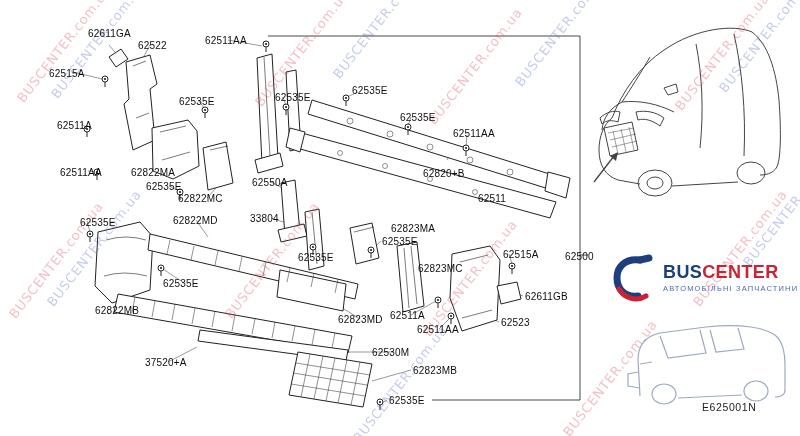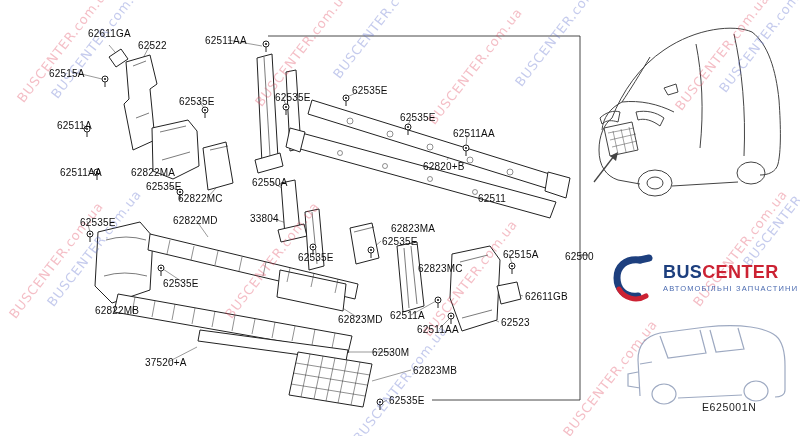--- a/index.html
+++ b/index.html
@@ -199,21 +199,21 @@
     <span class="plabel" style="left:205px;top:35px">62511AA</span>
     <span class="plabel" style="left:49px;top:68px">62515A</span>
     <span class="plabel" style="left:179px;top:96px">62535E</span>
     <span class="plabel" style="left:275px;top:92px">62535E</span>
     <span class="plabel" style="left:352px;top:85px">62535E</span>
     <span class="plabel" style="left:57px;top:120px">62511A</span>
     <span class="plabel" style="left:400px;top:112px">62535E</span>
     <span class="plabel" style="left:453px;top:128px">62511AA</span>
     <span class="plabel" style="left:60px;top:167px">62511AA</span>
     <span class="plabel" style="left:131px;top:167px">62822MA</span>
-    <span class="plabel" style="left:423px;top:161px">62820+B</span>
+    <span class="plabel" style="left:423px;top:168px">62820+B</span>
     <span class="plabel" style="left:146px;top:181px">62535E</span>
     <span class="plabel" style="left:252px;top:177px">62550A</span>
     <span class="plabel" style="left:178px;top:193px">62822MC</span>
     <span class="plabel" style="left:478px;top:193px">62511</span>
     <span class="plabel" style="left:250px;top:213px">33804</span>
     <span class="plabel" style="left:173px;top:215px">62822MD</span>
     <span class="plabel" style="left:391px;top:223px">62823MA</span>
     <span class="plabel" style="left:80px;top:217px">62535E</span>
     <span class="plabel" style="left:382px;top:236px">62535E</span>
     <span class="plabel" style="left:298px;top:252px">62535E</span>

